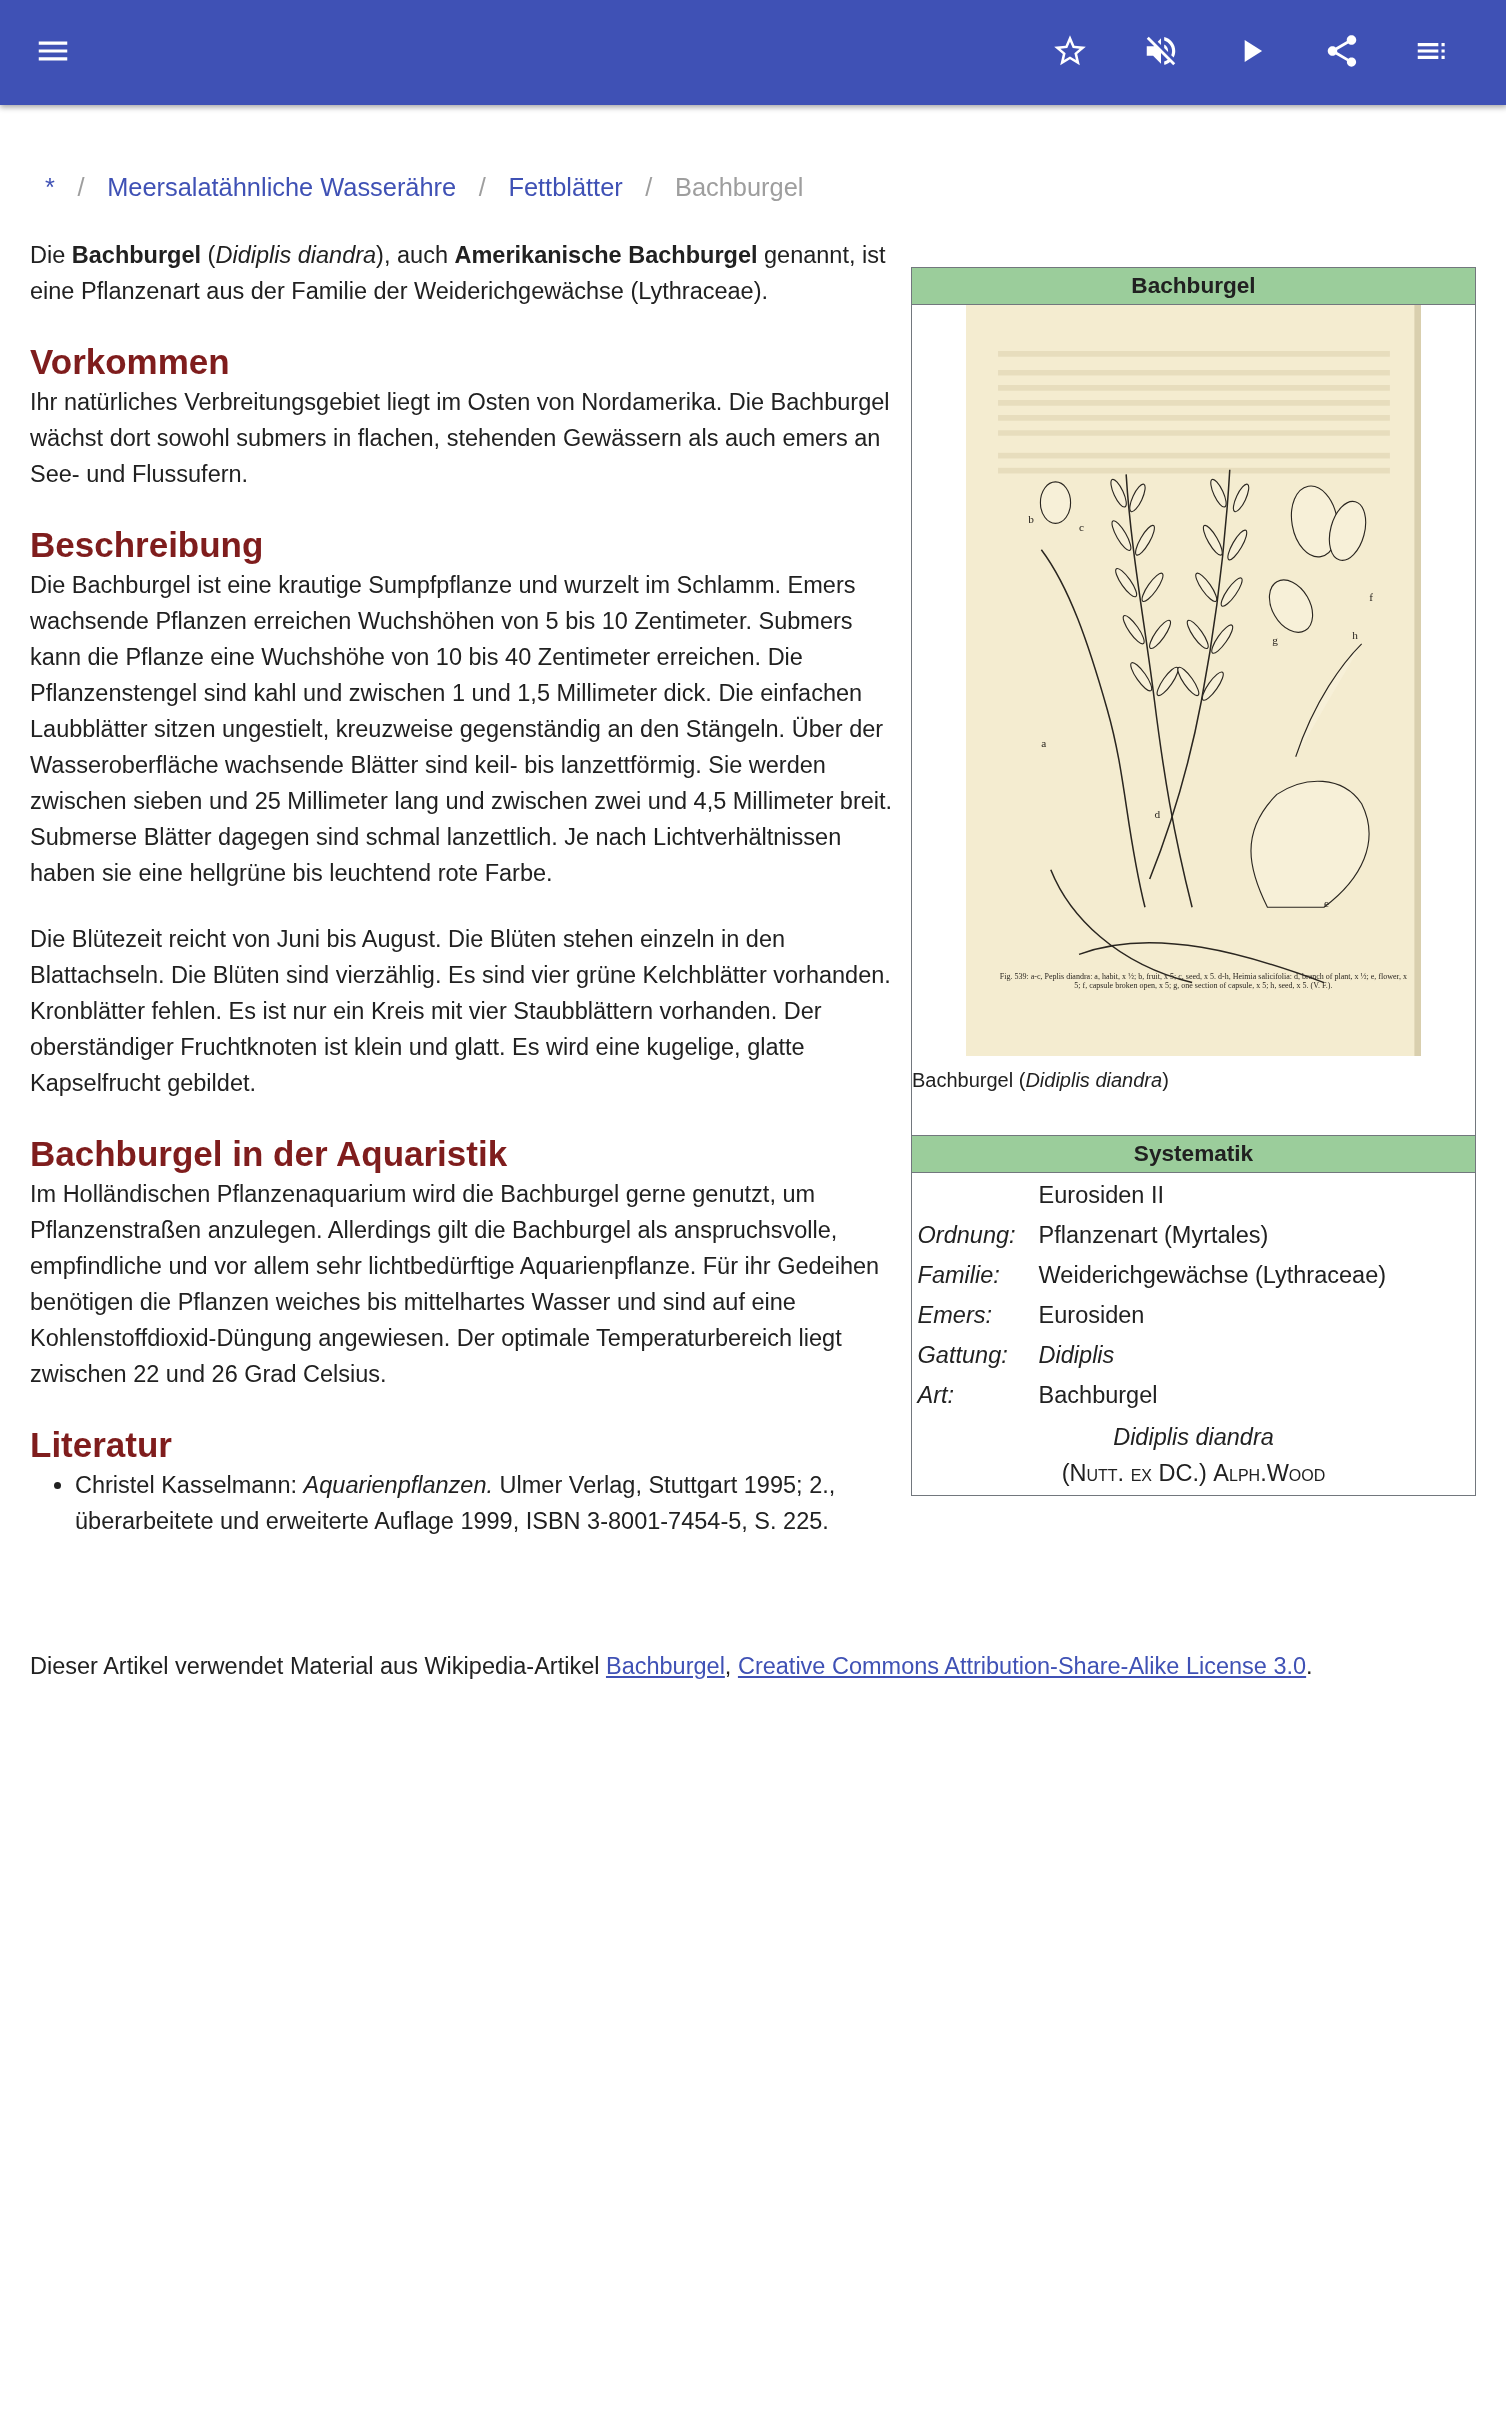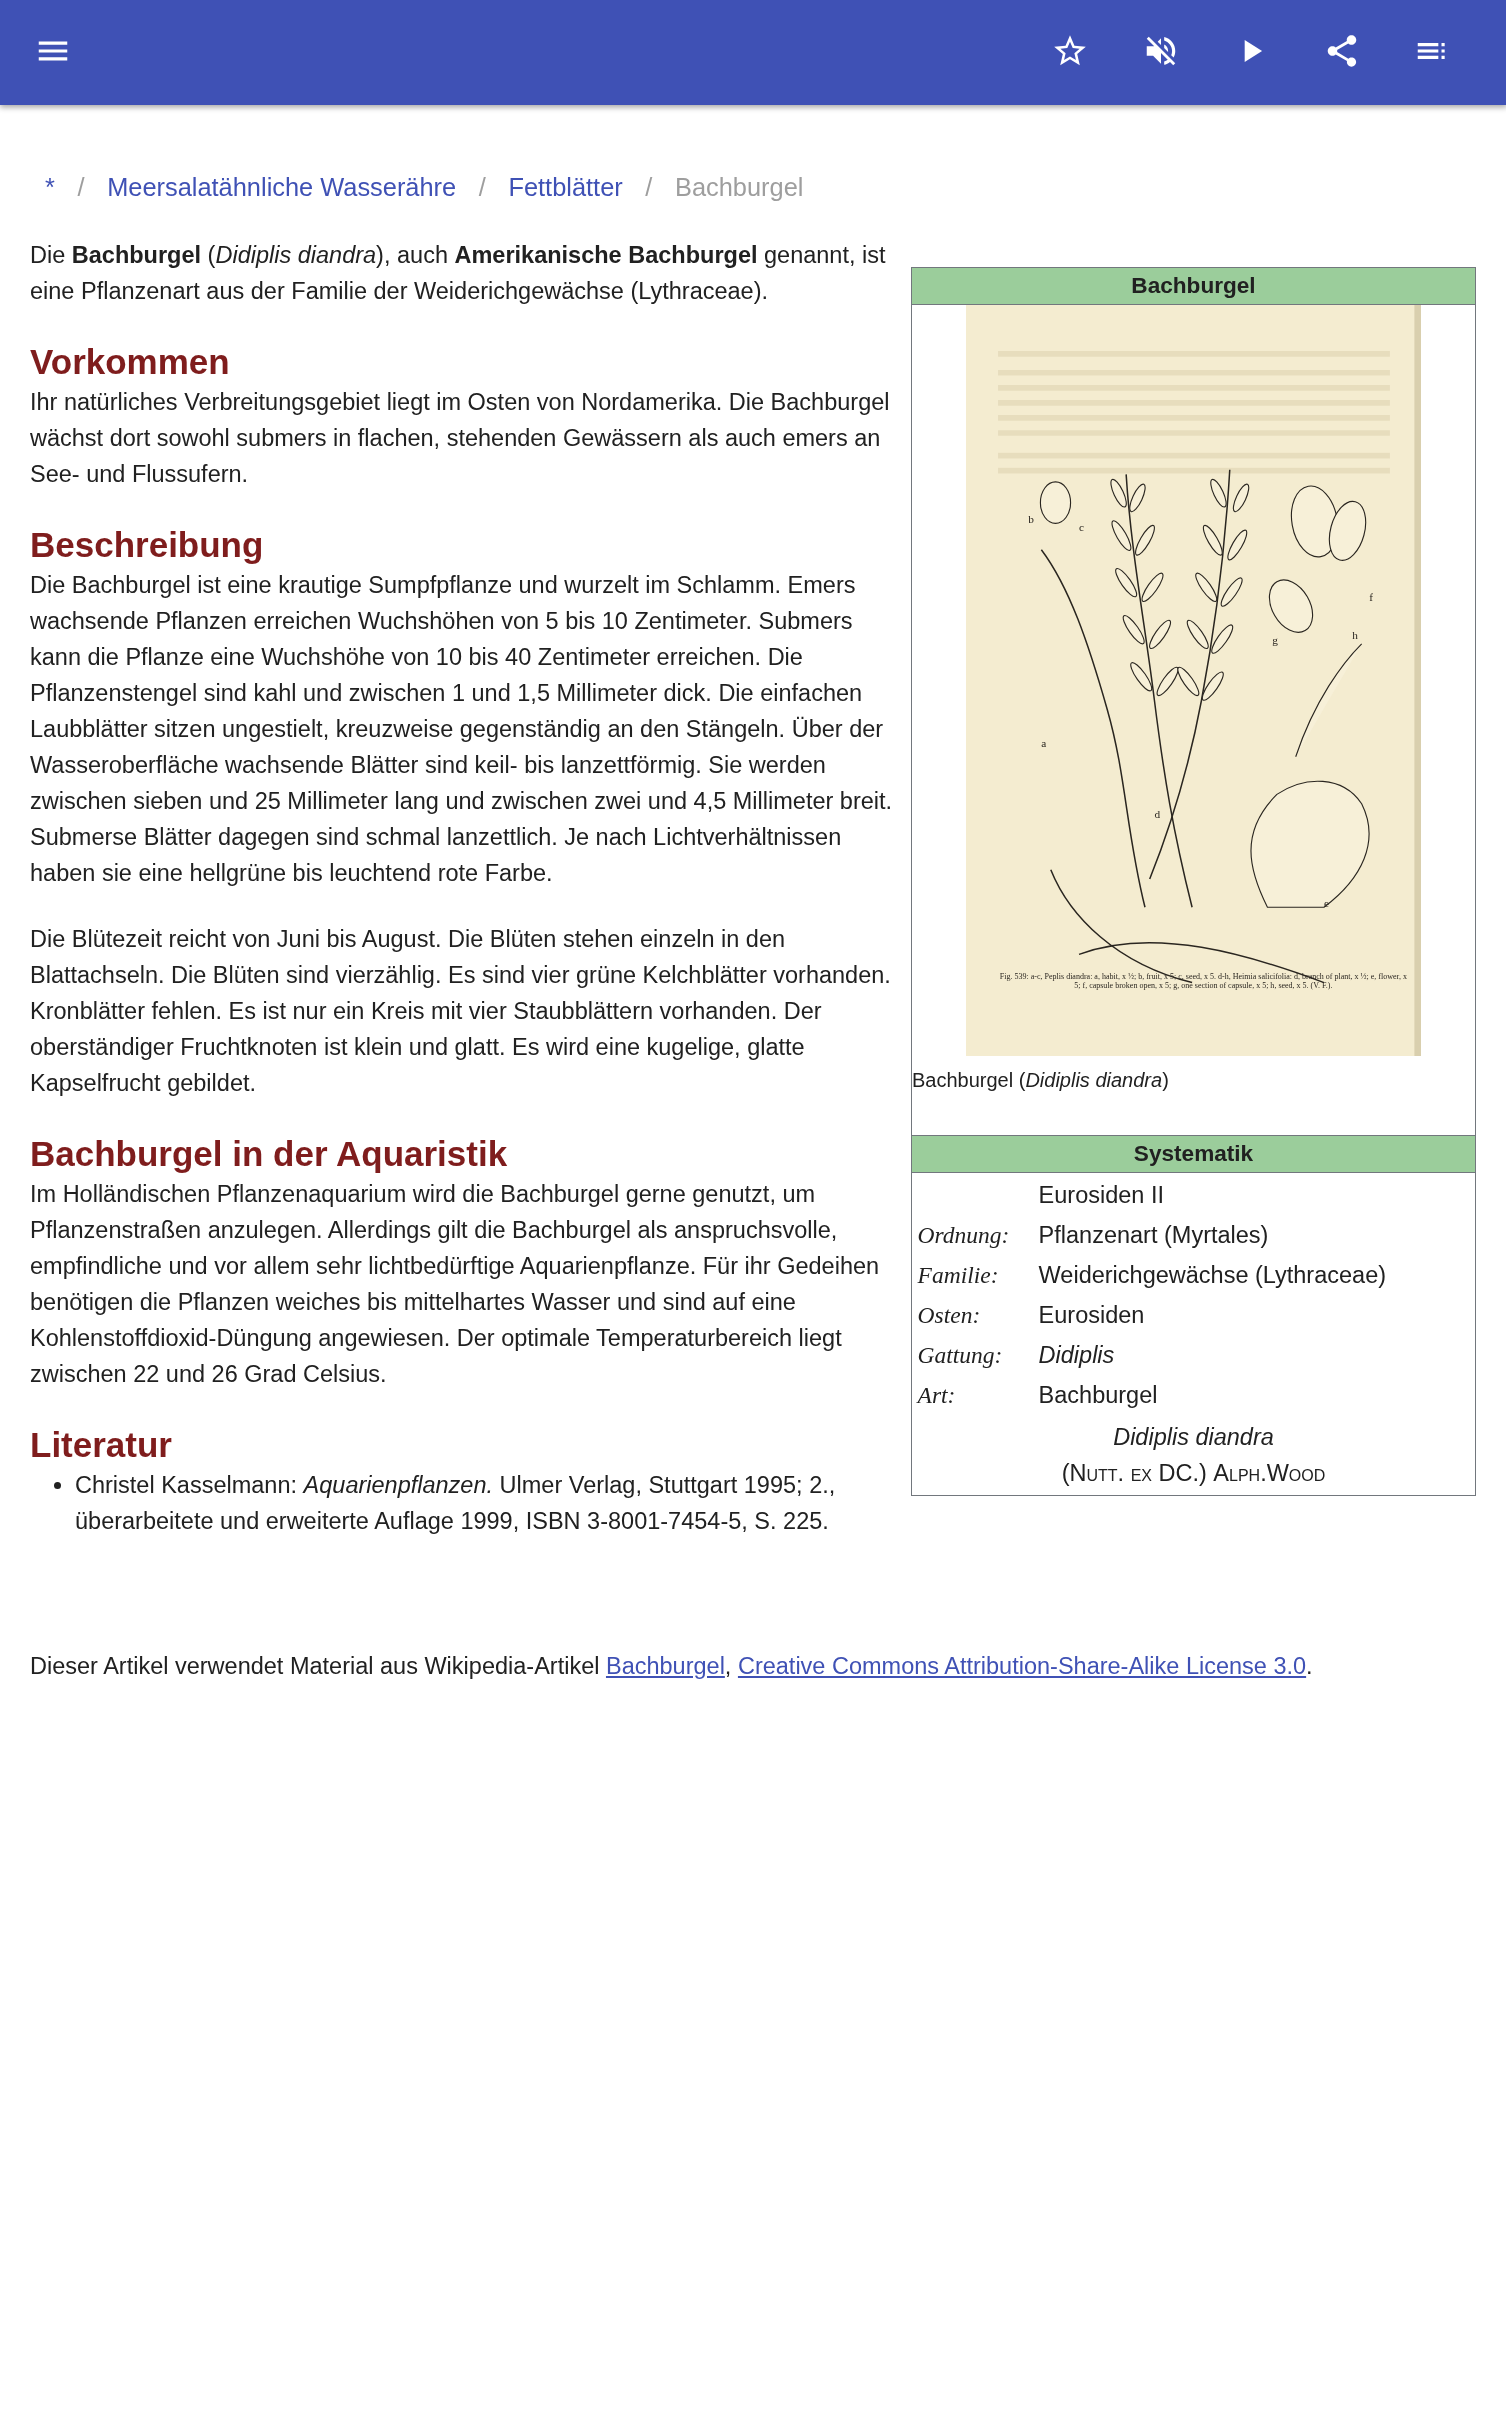--- a/index.html
+++ b/index.html
@@ -35,21 +35,21 @@
   }
   .infobox .ihead.first { border-top: none; }
   .figure { padding: 0 0 7.5px 0; text-align: center; }
   .plate {
     width: 455px; height: 751px; margin: 0 auto; background: #f4ecd0; position: relative; overflow: hidden;
   }
   .plate svg { width: 100%; height: 100%; }
   .caption { font-size: 20px; line-height: 30px; padding: 9.4px 0 32px 0; text-align: left; color: #212121; }
   .taxo { padding: 2px 0; }
   .taxo .row { display: flex; line-height: 40px; }
-  .taxo .k { width: 121px; padding-left: 5.6px; font-style: italic; font-family: Liberation Serif, serif; }
+  .taxo .k { width: 121px; padding-left: 5.6px; font-style: italic; }
   .taxo .v { flex: 1; }
   .sci { text-align: center; padding: 1.9px 0 3.8px 0; line-height: 36px; }
   .sc { font-variant: small-caps; }
 </style>
 </head>
 <body>
 
 <div class="appbar">
   <div class="ibtn" style="left:26px;">
     <span>
@@ -200,21 +200,21 @@
       </div>
     <div class="row">
         <span class="k">Ordnung:</span>
         <span class="v">Pflanzenart (Myrtales)</span>
       </div>
     <div class="row">
         <span class="k">Familie:</span>
         <span class="v">Weiderichgewächse (Lythraceae)</span>
       </div>
     <div class="row">
-        <span class="k">Osten:</span>
+        <span class="k">Emers:</span>
         <span class="v">Eurosiden</span>
       </div>
     <div class="row">
         <span class="k">Gattung:</span>
         <span class="v" style="font-style:italic;">Didiplis</span>
       </div>
     <div class="row">
         <span class="k">Art:</span>
         <span class="v">Bachburgel</span>
       </div>

